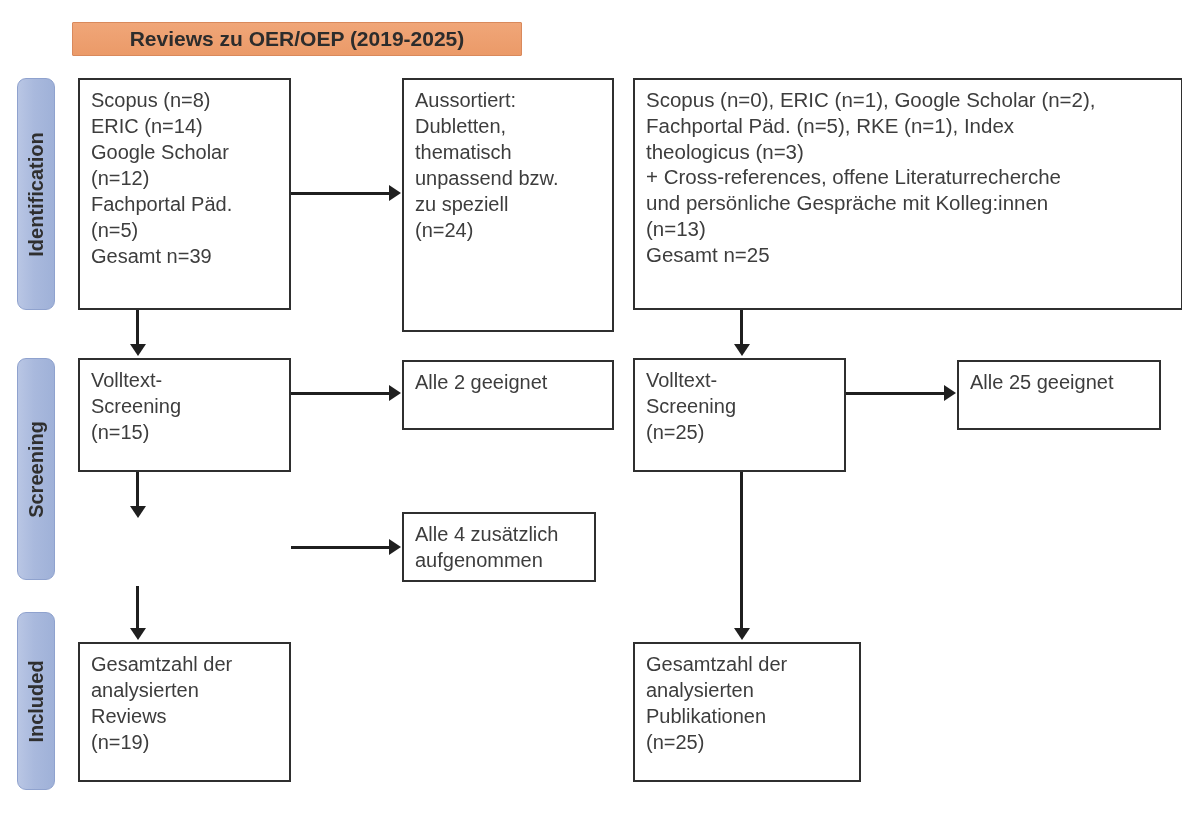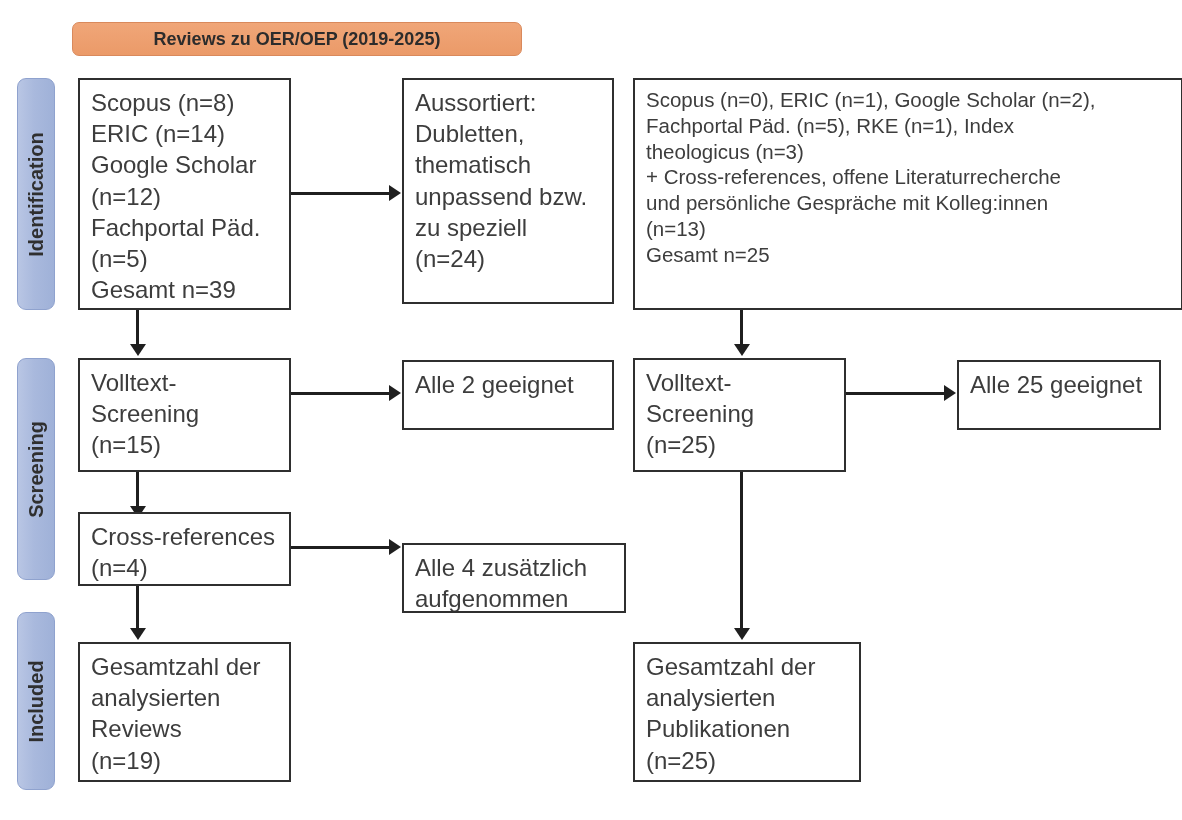--- a/index.html
+++ b/index.html
@@ -39,38 +39,38 @@
     font-size: 20px;
     font-weight: bold;
     color: #2f2f2f;
     letter-spacing: 0px;
   }
   
   .banner {
     position: absolute;
     background: linear-gradient(to bottom, #f0a678 0%, #eb9a68 100%);
     border: 1px solid #d9895c;
-    border-radius: 7px;
+    border-radius: 1px;
     box-sizing: border-box;
     display: flex;
     align-items: center;
     justify-content: center;
-    font-size: 18px;
+    font-size: 21px;
     font-weight: bold;
     color: #2c2c2c;
     text-align: center;
   }
   
   .node {
     position: absolute;
     background: #ffffff;
     border: 2.5px solid #2f2f2f;
     box-sizing: border-box;
     padding: 7px 9px 5px 11px;
-    font-size: 24px;
+    font-size: 20px;
     line-height: 1.30;
     color: #3d3d3d;
     white-space: pre-line;
     overflow: hidden;
   }
   .node.tight { font-size: 20.5px; line-height: 1.26; }
   
   .conn-v, .conn-h {
     position: absolute;
     background: #1f1f1f;
@@ -113,21 +113,21 @@
 
 
   <div class="node" style="left:78px; top:78px; width:213px; height:232px;">Scopus (n=8)
 ERIC (n=14)
 Google Scholar
 (n=12)
 Fachportal Päd.
 (n=5)
 Gesamt n=39</div>
 
-  <div class="node" style="left:402px; top:78px; width:212px; height:226px;">Aussortiert:
+  <div class="node" style="left:402px; top:78px; width:212px; height:254px;">Aussortiert:
 Dubletten,
 thematisch
 unpassend bzw.
 zu speziell
 (n=24)</div>
 
   <div class="conn-h" style="left:291px; top:192px; width:100px;"></div>
   <div class="arrow-right" style="left:389px; top:185px;"></div>
 
   <div class="conn-v" style="left:136px; top:310px; height:38px;"></div>
@@ -138,24 +138,22 @@
 (n=15)</div>
 
   <div class="node" style="left:402px; top:360px; width:212px; height:70px;">Alle 2 geeignet</div>
 
   <div class="conn-h" style="left:291px; top:392px; width:100px;"></div>
   <div class="arrow-right" style="left:389px; top:385px;"></div>
 
   <div class="conn-v" style="left:136px; top:472px; height:38px;"></div>
   <div class="arrow-down" style="left:130px; top:506px;"></div>
 
-  <div class="node" style="left:78px; top:512px; width:213px; height:74px;">Cross-references
-(n=4)</div>
 
-  <div class="node" style="left:402px; top:512px; width:224px; height:70px;margin-top:31px;">Alle 4 zusätzlich
+  <div class="node" style="left:402px; top:512px; width:194px; height:70px;">Alle 4 zusätzlich
 aufgenommen</div>
 
   <div class="conn-h" style="left:291px; top:546px; width:100px;"></div>
   <div class="arrow-right" style="left:389px; top:539px;"></div>
 
   <div class="conn-v" style="left:136px; top:586px; height:46px;"></div>
   <div class="arrow-down" style="left:130px; top:628px;"></div>
 
   <div class="node" style="left:78px; top:642px; width:213px; height:140px;">Gesamtzahl der
 analysierten

